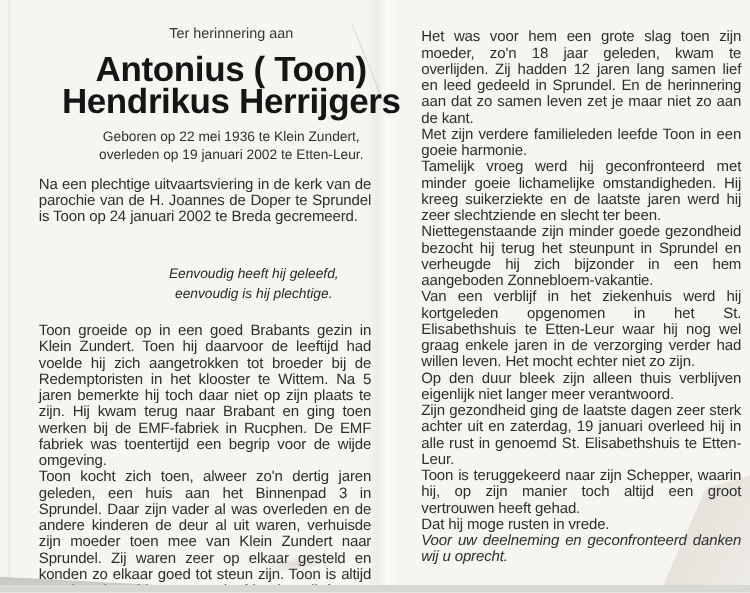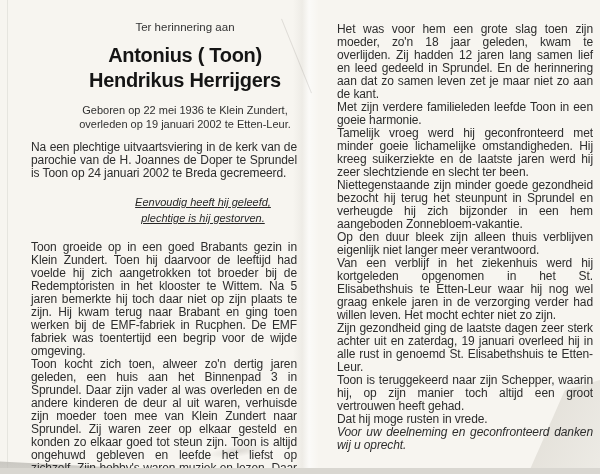--- a/index.html
+++ b/index.html
@@ -40,34 +40,34 @@
   }
   .smudge {
     position: absolute; left: 208px; top: 445px; width: 60px; height: 12px;
     background: radial-gradient(ellipse at center, rgba(125,120,110,0.22), rgba(125,120,110,0) 70%);
     transform: rotate(-8deg);
   }
   
   .header { position: absolute; left: 40px; top: 20px; width: 290px; text-align: center; }
   .dedication { font-size: 11.5px; line-height: 14px; color: #343434; }
   .name {
-    margin-top: 9px; font-size: 20px; line-height: 25px; font-weight: bold;
+    margin-top: 9px; font-size: 28px; line-height: 25px; font-weight: bold;
     color: #151515; letter-spacing: -0.3px;
   }
   .birth { margin-top: 10px; font-size: 11px; line-height: 14px; color: #303030; }
   
   .left-col  { position: absolute; left: 31px;  top: 141px; width: 266px; }
   .right-col { position: absolute; left: 337px; top: 23px;  width: 256px; }
   .body-text p {
     margin: 0; font-size: 12px; line-height: 13px; letter-spacing: -0.1px;
     text-align: justify; color: #2d2d2d;
   }
   .quote {
-    margin-top: 14px; padding-left: 78px; text-align: center;
-    font-style: italic; font-size: 11px; line-height: 16px; color: #262626; text-decoration: underline;
+    margin-top: 31px; padding-left: 78px; text-align: center;
+    font-style: italic; font-size: 11px; line-height: 16px; color: #262626;
   }
   .left-body { margin-top: 15px; }
   .thanks {
     margin: 31px 0 0 0; font-style: italic; font-size: 11px; line-height: 14px;
     text-align: justify; color: #2a2a2a;
   }
   .signature {
     margin-top: 16px; padding-left: 48px; 
     font-size: 16px; line-height: 15px; color: #2a2a2a;
   }
@@ -93,35 +93,35 @@
     <div class="birth">
       <div>Geboren op 22 mei 1936 te Klein Zundert,</div>
       <div>overleden op 19 januari 2002 te Etten-Leur.</div>
     </div>
   </div>
 
   <div class="left-col body-text">
     <p>Na een plechtige uitvaartsviering in de kerk van de parochie van de H. Joannes de Doper te Sprundel is Toon op 24 januari 2002 te Breda gecremeerd.</p>
     <div class="quote">
       <div>Eenvoudig heeft hij geleefd,</div>
-      <div>plechtige is hij gestorven.</div>
+      <div>eenvoudig is hij plechtige.</div>
     </div>
     <div class="left-body">
       <p>Toon groeide op in een goed Brabants gezin in Klein Zundert. Toen hij daarvoor de leeftijd had voelde hij zich aangetrokken tot broeder bij de Redemptoristen in het klooster te Wittem. Na 5 jaren bemerkte hij toch daar niet op zijn plaats te zijn. Hij kwam terug naar Brabant en ging toen werken bij de EMF-fabriek in Rucphen. De EMF fabriek was toentertijd een begrip voor de wijde omgeving.</p>
       <p>Toon kocht zich toen, alweer zo'n dertig jaren geleden, een huis aan het Binnenpad 3 in Sprundel. Daar zijn vader al was overleden en de andere kinderen de deur al uit waren, verhuisde zijn moeder toen mee van Klein Zundert naar Sprundel. Zij waren zeer op elkaar gesteld en konden zo elkaar goed tot steun zijn. Toon is altijd ongehuwd gebleven en leefde het liefst op zichzelf. Zijn hobby's waren muziek en lezen.  Daar kon hij zich helemaal in uitleven.</p>
     </div>
   </div>
 
   <div class="right-col body-text">
     <p>Het was voor hem een grote slag toen zijn moeder, zo'n 18 jaar geleden, kwam te overlijden. Zij hadden 12 jaren lang samen lief en leed gedeeld in Sprundel. En de herinnering aan dat zo samen leven zet je maar niet zo aan de kant.</p>
     <p>Met zijn verdere familieleden leefde Toon in een goeie harmonie.</p>
     <p>Tamelijk vroeg werd hij geconfronteerd met minder goeie lichamelijke omstandigheden. Hij kreeg suikerziekte en de laatste jaren werd hij zeer slechtziende en slecht ter been.</p>
     <p>Niettegenstaande zijn minder goede gezondheid bezocht hij terug het steunpunt in Sprundel en verheugde hij zich bijzonder in een hem aangeboden Zonnebloem-vakantie.</p>
+    <p>Van een verblijf in het ziekenhuis werd hij kortgeleden opgenomen in het St. Elisabethshuis te Etten-Leur waar hij nog wel graag enkele jaren in de verzorging verder had willen leven. Het mocht echter niet zo zijn.</p>
     <p>Op den duur bleek zijn alleen thuis verblijven eigenlijk niet langer meer verantwoord.</p>
-    <p>Van een verblijf in het ziekenhuis werd hij kortgeleden opgenomen in het St. Elisabethshuis te Etten-Leur waar hij nog wel graag enkele jaren in de verzorging verder had willen leven. Het mocht echter niet zo zijn.</p>
     <p>Zijn gezondheid ging de laatste dagen zeer sterk achter uit en zaterdag, 19 januari overleed hij in alle rust in genoemd St. Elisabethshuis te Etten-Leur.</p>
     <p>Toon is teruggekeerd naar zijn Schepper, waarin hij, op zijn manier toch altijd een groot vertrouwen heeft gehad.</p>
     <p>Dat hij moge rusten in vrede.</p>
     <p class="thanks">Voor uw deelneming en geconfronteerd danken wij u oprecht.</p>
     <div class="signature">
       <div>Familie Herrijgers,</div>
       <div>zus, zwager, schoonzus, neven en nichten.</div>
     </div>
   </div>
 

